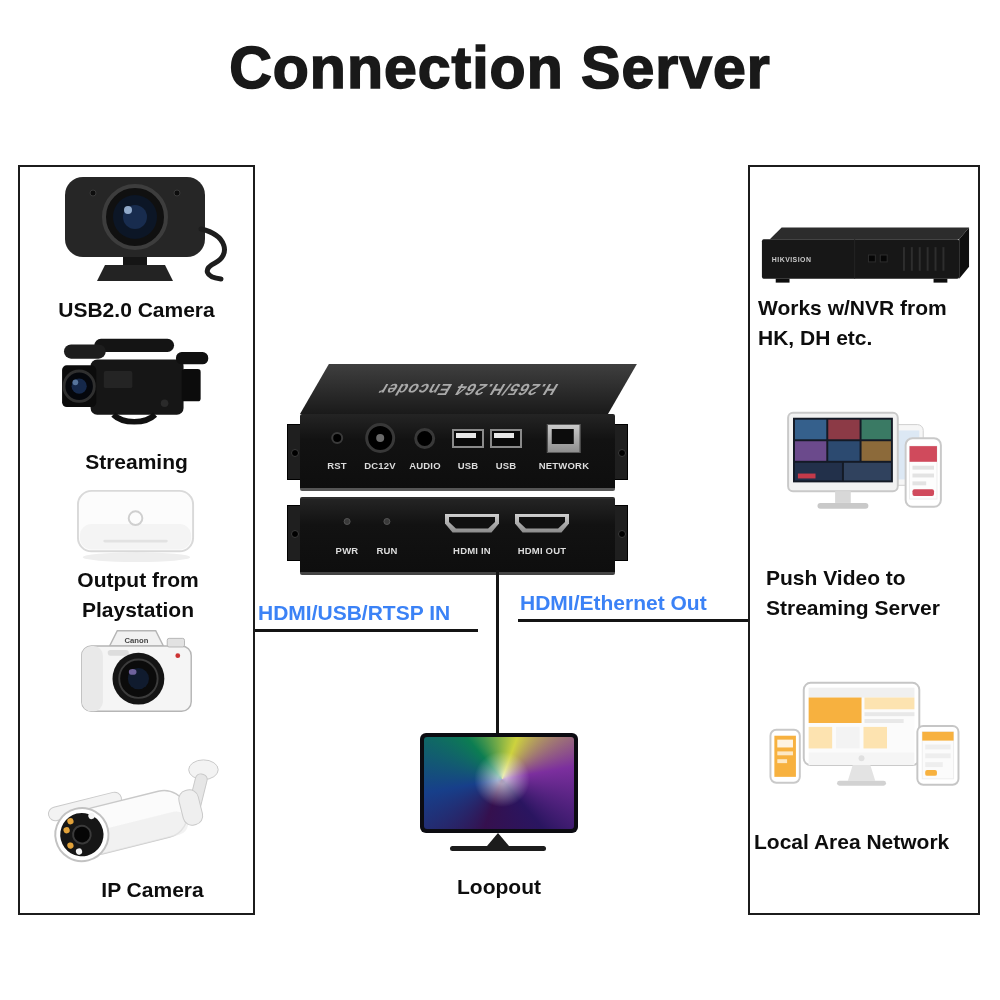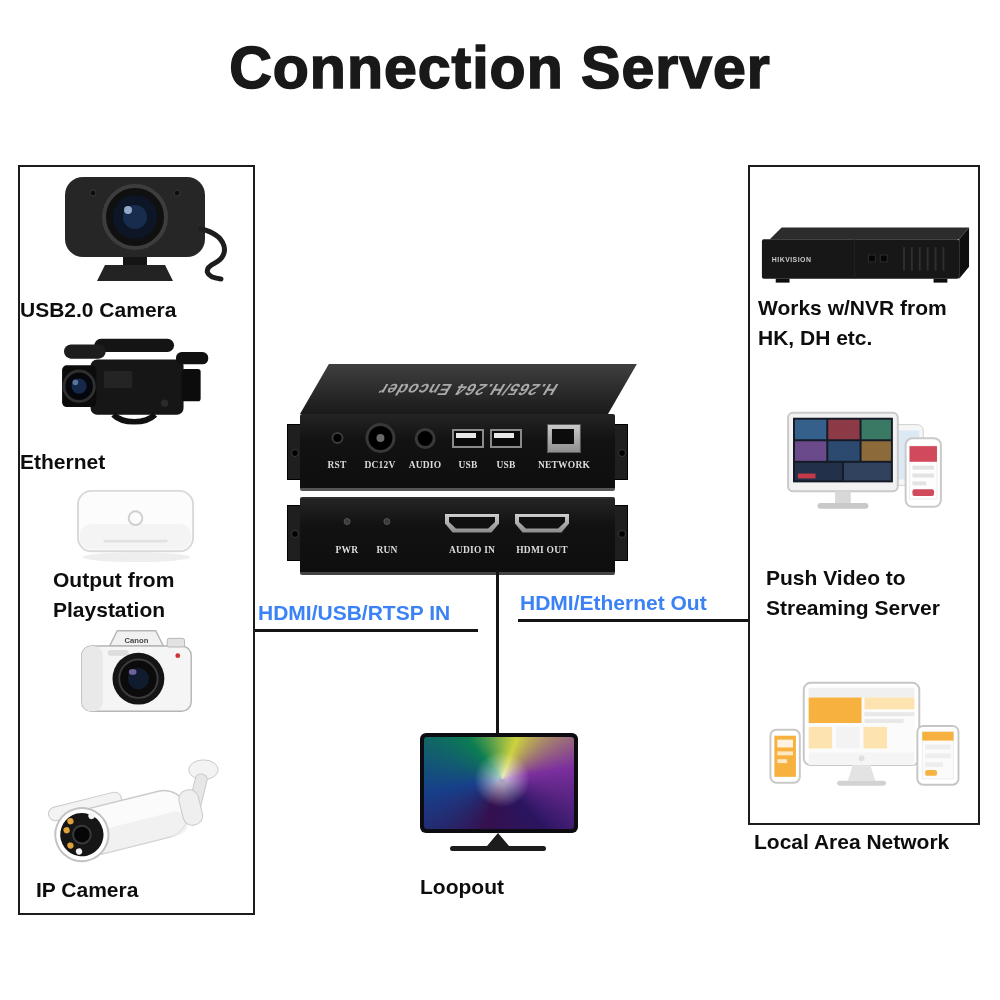--- a/index.html
+++ b/index.html
@@ -7,45 +7,45 @@
          font-family:"Liberation Sans",sans-serif;overflow:hidden;}
 
   
   .title{position:absolute;top:34px;left:0;width:100%;text-align:center;
          font-size:59px;font-weight:bold;color:#191919;letter-spacing:1px;
          -webkit-text-stroke:1.6px #191919;}
 
   
   .panel{position:absolute;border:2.5px solid #1c1c1c;background:#fff;box-sizing:border-box;}
   .panel-left{left:18px;top:165px;width:237px;height:750px;}
-  .panel-right{left:748px;top:165px;width:232px;height:660px;padding-left:27px;}
+  .panel-right{left:748px;top:165px;width:232px;height:750px;padding-left:27px;}
   .panel .icon{position:absolute;}
   .dev-label{position:absolute;font-weight:bold;font-size:21px;color:#0d0d0d;line-height:1.45;}
-  .dev-label.center{}
+  .dev-label.center{text-align:center;}
 
   
   .conn-label{position:absolute;font-weight:bold;font-size:21px;color:#3b82f6;white-space:nowrap;}
   .line{position:absolute;background:#141414;}
 
   
   .enc-topface{position:absolute;left:300px;top:364px;width:308px;height:50px;
       background:linear-gradient(180deg,#3f3f3f,#1a1a1a);
       transform:skewX(-30deg);transform-origin:0 100%;
       display:flex;align-items:center;justify-content:center;}
   .enc-toptext{transform:rotate(180deg);color:#a9a9a9;font-weight:bold;
       font-size:16px;letter-spacing:1px;white-space:nowrap;}
   .enc-face{position:absolute;background:linear-gradient(180deg,#242424 0%,#121212 35%,#0e0e0e 100%);
       border-radius:2px;}
   .enc-face.rear{left:300px;top:414px;width:315px;height:74px;border-bottom:3px solid #555;}
   .enc-face.front{left:300px;top:497px;width:315px;height:73px;border-top:2px solid #2e2e2e;border-bottom:3px solid #444;}
   .enc-ear{position:absolute;width:14px;height:56px;background:#1f1f1f;border:1px solid #000;box-sizing:border-box;}
   .enc-ear .hole{position:absolute;left:3px;top:24px;width:6px;height:6px;border-radius:50%;background:#000;border:1px solid #3a3a3a;}
   .port{position:absolute;top:6px;display:flex;flex-direction:column;align-items:center;transform:translateX(-50%);}
   .port .shape{height:36px;display:flex;align-items:center;justify-content:center;}
-  .port-label{font-size:9.5px;font-weight:bold;color:#dcdcdc;letter-spacing:.2px;white-space:nowrap;margin-top:4px;font-family:Liberation Serif, serif;}
+  .port-label{font-size:9.5px;font-weight:bold;color:#dcdcdc;letter-spacing:.2px;white-space:nowrap;margin-top:4px;}
   .p-rst{width:8px;height:8px;border-radius:50%;background:#000;border:2px solid #3a3a3a;}
   .p-dc{width:24px;height:24px;border-radius:50%;background:#000;border:3px solid #383838;position:relative;}
   .p-dc::after{content:"";position:absolute;left:8px;top:8px;width:8px;height:8px;border-radius:50%;background:#6a6a6a;}
   .p-audio{width:15px;height:15px;border-radius:50%;background:#000;border:3px solid #383838;}
   .p-usb{width:28px;height:15px;background:#0a0a0a;border:2px solid #8a8a8a;position:relative;}
   .p-usb::after{content:"";position:absolute;left:2px;top:2px;width:20px;height:5px;background:#e8e8e8;}
   .p-net{width:32px;height:27px;background:linear-gradient(180deg,#c9c9c9,#8f8f8f);border:1px solid #5a5a5a;position:relative;}
   .p-net::after{content:"";position:absolute;left:4px;top:4px;width:22px;height:15px;background:#0c0c0c;}
   .p-led{width:5px;height:5px;border-radius:50%;background:#3a3a3a;border:1px solid #555;margin-bottom:4px;}
   .p-hdmi{width:54px;height:19px;background:linear-gradient(180deg,#cfcfcf,#8a8a8a);
@@ -96,21 +96,21 @@
       <rect x="0" y="34" width="36" height="44" rx="5" fill="#0b0b0b"></rect>
       <circle cx="18" cy="56" r="16" fill="#05070c" stroke="#2f2f2f" stroke-width="3"></circle>
       <circle cx="18" cy="56" r="8" fill="#15284a"></circle>
       <circle cx="14" cy="52" r="3" fill="#56749c"></circle>
       <rect x="120" y="20" width="34" height="13" rx="6" fill="#101010"></rect>
       <rect x="126" y="38" width="20" height="34" rx="3" fill="#0c0c0c"></rect>
       <rect x="44" y="40" width="30" height="18" rx="2" fill="#242424"></rect>
       <circle cx="108" cy="74" r="4" fill="#2a2a2a"></circle>
       <path d="M54 86 c10 10 34 10 44 0" stroke="#101010" stroke-width="6" fill="none"></path>
     </svg>
-    <div class="dev-label center" style="left:0;top:280px;width:100%">Ethernet</div>
+    <div class="dev-label center" style="left:0;top:280px;width:100%">Streaming</div>
 
     <svg class="icon" style="left:48px;top:318px;width:137px;height:80px" viewBox="0 0 140 82">
       <ellipse cx="70" cy="74" rx="55" ry="5" fill="#eeeeee"></ellipse>
       <rect x="10" y="6" width="118" height="62" rx="14" fill="#fcfcfc" stroke="#d9d9d9" stroke-width="2"></rect>
       <rect x="12" y="40" width="114" height="26" rx="12" fill="#f1f1f1" opacity="0.8"></rect>
       <circle cx="69" cy="34" r="7" fill="none" stroke="#cfcfcf" stroke-width="2"></circle>
       <rect x="36" y="56" width="66" height="3" rx="1.5" fill="#e2e2e2"></rect>
     </svg>
     <div class="dev-label center" style="left:33px;top:398px;width:170px">Output from Playstation</div>
 
@@ -295,21 +295,21 @@
       <div class="port" style="left:87px">
         <div class="shape">
             <div class="p-led"></div>
           </div>
         <div class="port-label">RUN</div>
       </div>
       <div class="port" style="left:172px">
         <div class="shape">
             <div class="p-hdmi"></div>
           </div>
-        <div class="port-label">AUDIO IN</div>
+        <div class="port-label">HDMI IN</div>
       </div>
       <div class="port" style="left:242px">
         <div class="shape">
             <div class="p-hdmi"></div>
           </div>
         <div class="port-label">HDMI OUT</div>
       </div>
     </div>
   </div>
 

